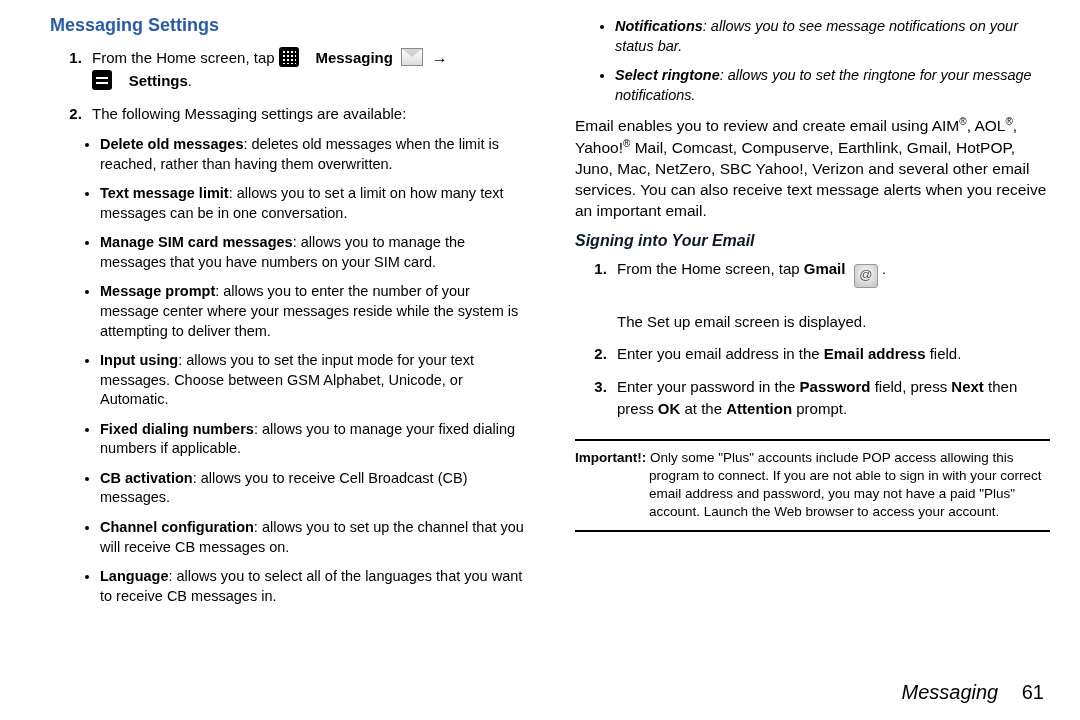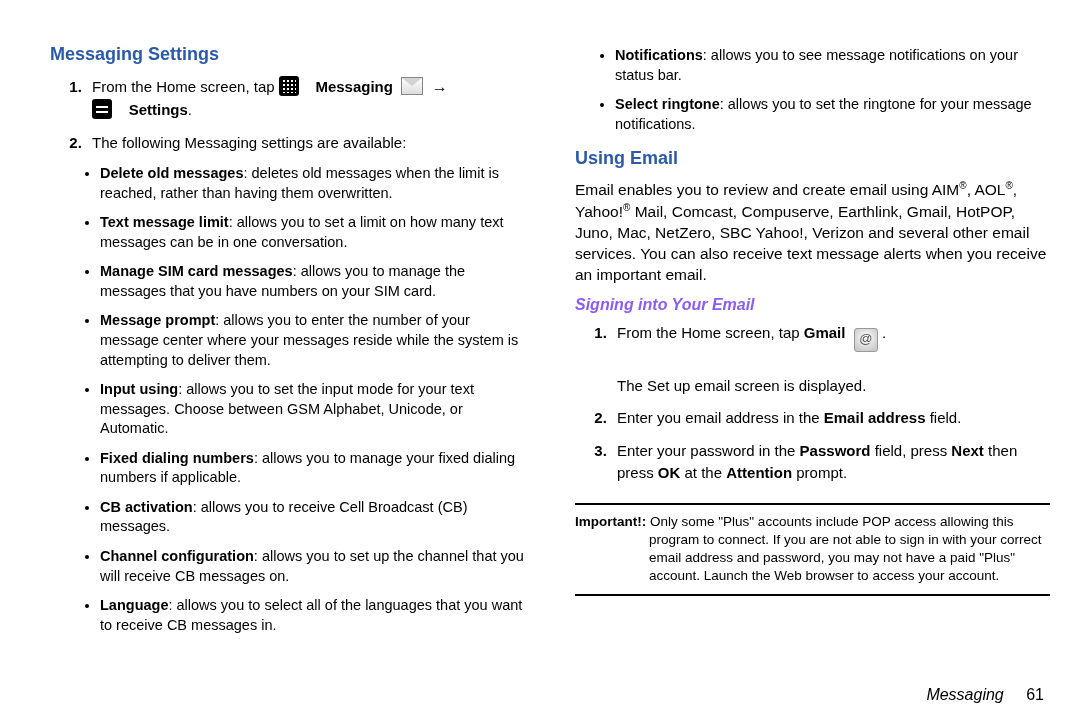--- a/index.html
+++ b/index.html
@@ -8,37 +8,37 @@
     font-family: Arial, Helvetica, sans-serif;
     font-size: 15px;
     color: #000;
     width: 1080px;
     height: 720px;
     overflow: hidden;
     background: #fff;
   }
   .page {
     display: flex;
-    padding: 44px 30px 20px 50px;
+    padding: 15px 30px 20px 50px;
     gap: 50px;
     height: calc(100% - 56px);
     box-sizing: border-box;
   }
   .col {
     flex: 1;
     min-width: 0;
   }
   h2.section {
     color: #2a5aaa;
     font-weight: bold;
     font-size: 18px;
     margin: 0 0 10px 0;
   }
   h3.sub {
-    color: #8b5cf6;
+    color: #0f172a;
     font-weight: bold;
     font-style: italic;
     font-size: 16px;
     margin: 0 0 8px 0;
   }
   p.intro {
     margin: 0 0 10px 0;
     line-height: 1.35;
     font-size: 15.5px;
   }
@@ -169,21 +169,21 @@
     line-height: 1.35;
   }
   .important-box .hang {
     padding-left: 74px;
     text-indent: -74px;
   }
   .footer {
     position: absolute;
     bottom: 16px;
     right: 36px;
-    font-size: 16px;
+    font-size: 20px;
     font-style: italic;
     margin-left: 40px;
   }
   .footer .pn { font-style: normal; margin-left: 18px; }
   sup { font-size: 10px; }
 </style>
 </head>
 <body>
 
 <div class="page">
@@ -209,26 +209,25 @@
       <li><span class="bold">Message prompt</span><span>: allows you to enter the number of your message center where your messages reside while the system is attempting to deliver them.</span></li>
       <li><span class="bold">Input using</span><span>: allows you to set the input mode for your text messages. Choose between GSM Alphabet, Unicode, or Automatic.</span></li>
       <li><span class="bold">Fixed dialing numbers</span><span>: allows you to manage your fixed dialing numbers if applicable.</span></li>
       <li><span class="bold">CB activation</span><span>: allows you to receive Cell Broadcast (CB) messages.</span></li>
       <li><span class="bold">Channel configuration</span><span>: allows you to set up the channel that you will receive CB messages on.</span></li>
       <li><span class="bold">Language</span><span>: allows you to select all of the languages that you want to receive CB messages in.</span></li>
     </ul>
   </div>
 
   <div class="col">
-    <ul class="bullets" style="padding-left:40px; margin-top:2px;">
+    <ul class="bullets" style="padding-left:40px; margin-top:2px;font-style:italic;">
       <li><span class="bold">Notifications</span><span>: allows you to see message notifications on your status bar.</span></li>
       <li><span class="bold">Select ringtone</span><span>: allows you to set the ringtone for your message notifications.</span></li>
     </ul>
 
-    <h2 class="section" style="margin-top:14px;">Using Email</h2>
     <p class="intro">
       <span>Email enables you to review and create email using AIM</span><sup>®</sup><span>, AOL</span><sup>®</sup><span>, Yahoo!</span><sup>®</sup><span> Mail, Comcast, Compuserve, Earthlink, Gmail, HotPOP, Juno, Mac, NetZero, SBC Yahoo!, Verizon and several other email services. You can also receive text message alerts when you receive an important email.</span>
     </p>
 
     <h3 class="sub">Signing into Your Email</h3>
     <ol class="steps">
       <li>
         <span>From the Home screen, tap </span><span class="bold">Gmail</span>
         &nbsp;<span class="icon-email">@</span> .<br><br>
         <span>The Set up email screen is displayed.</span>

